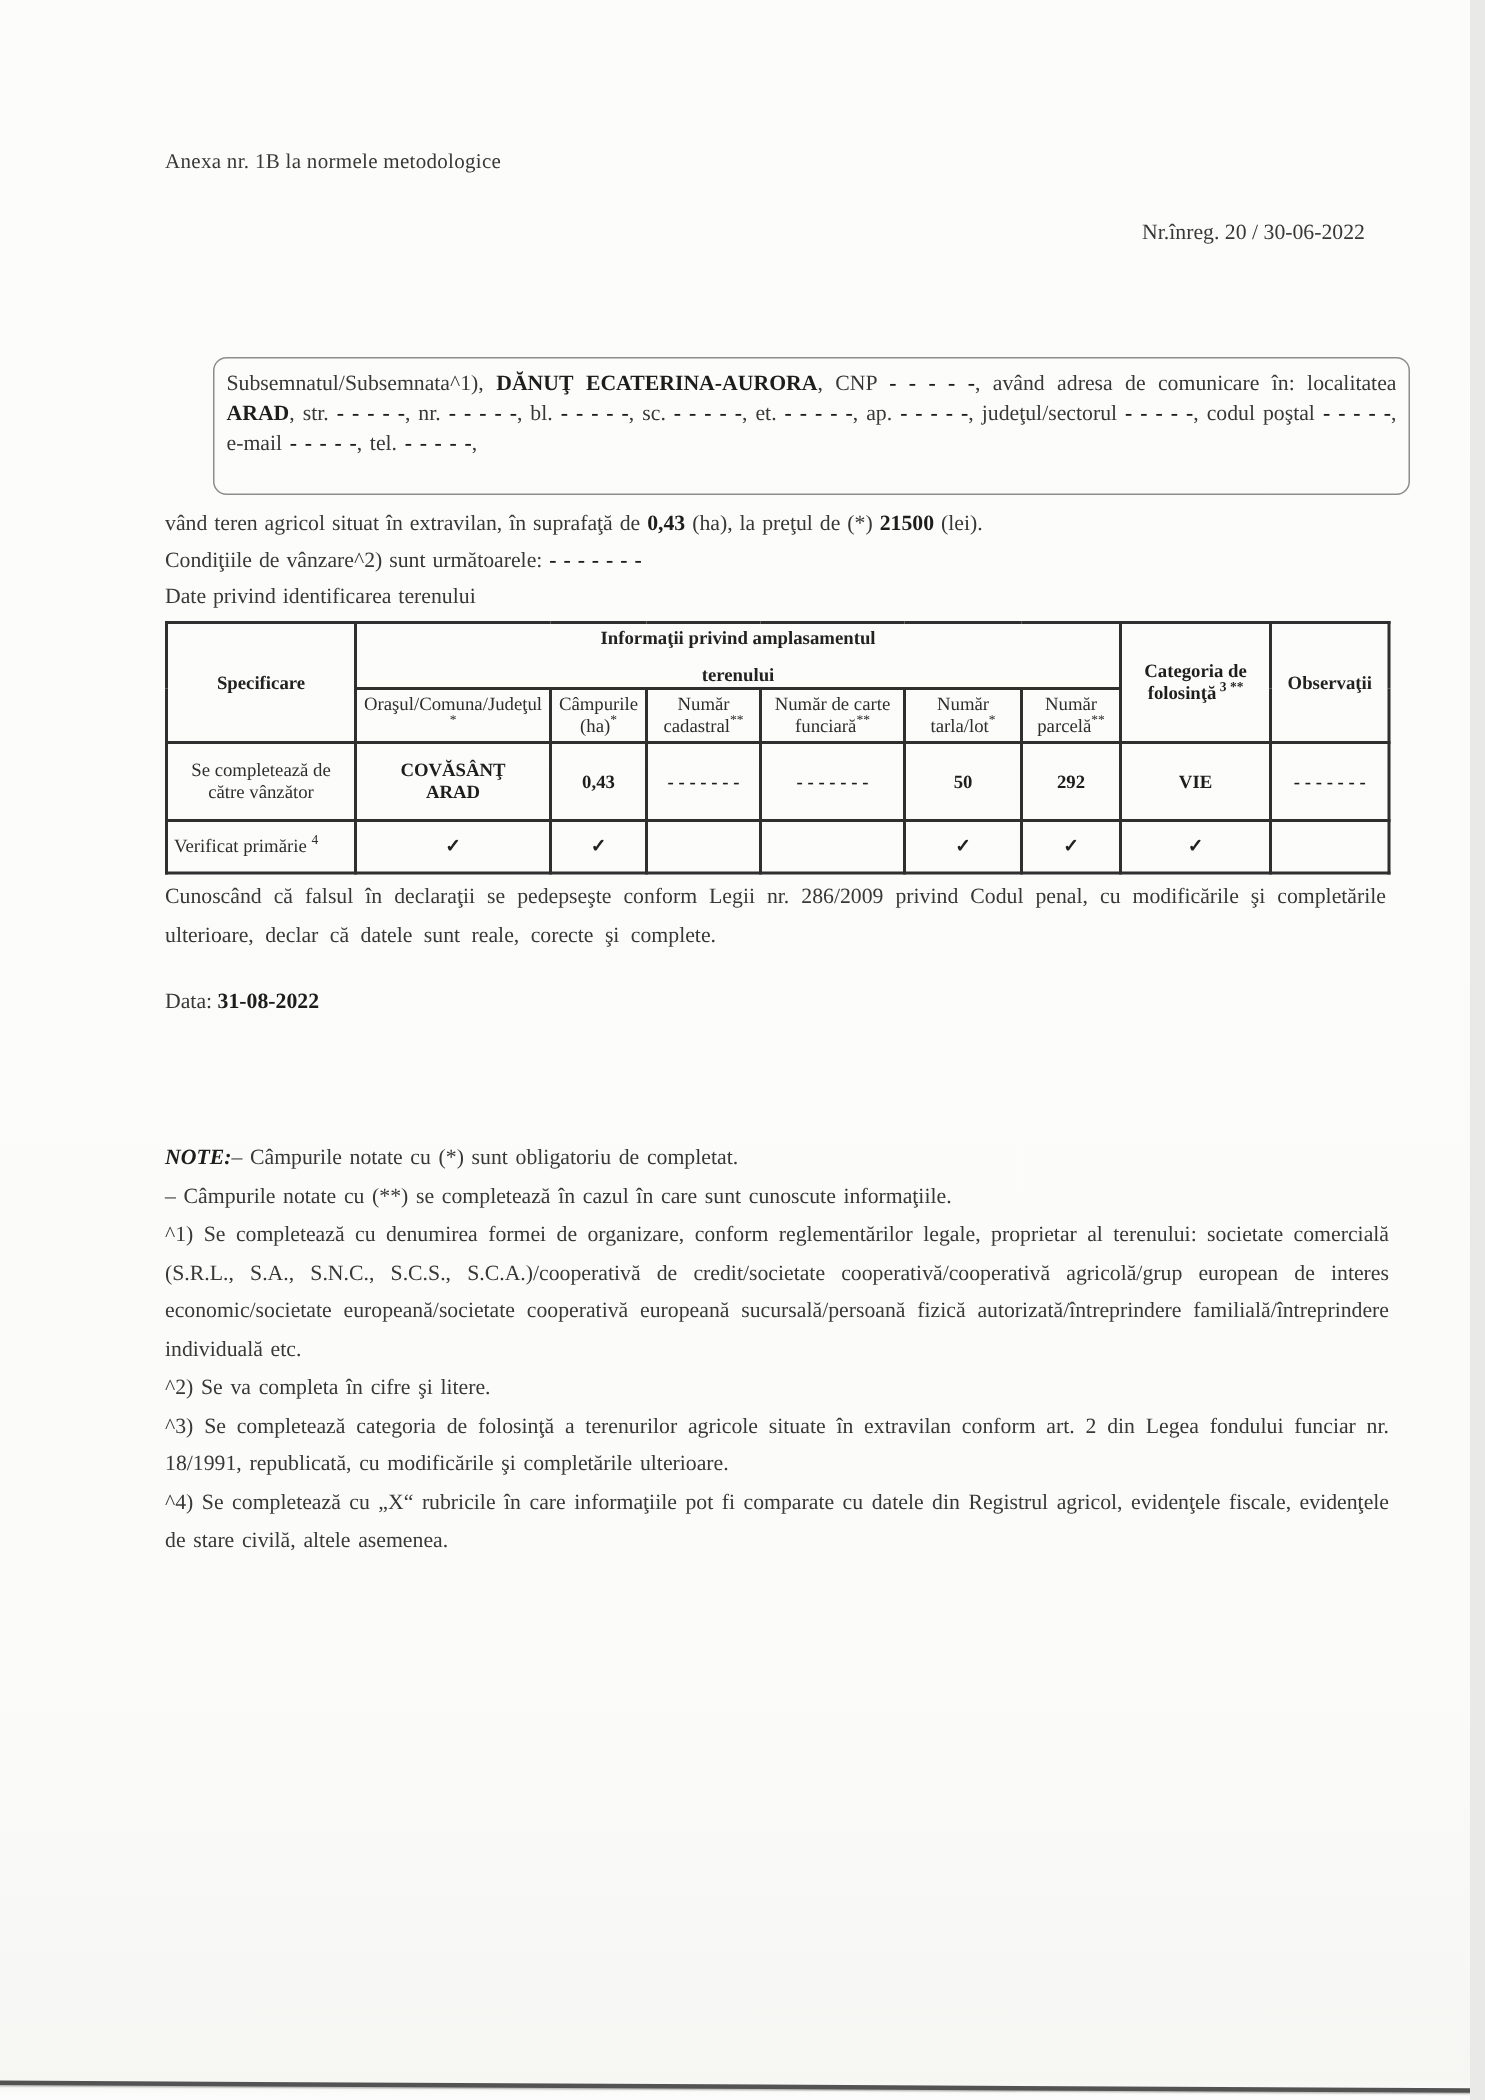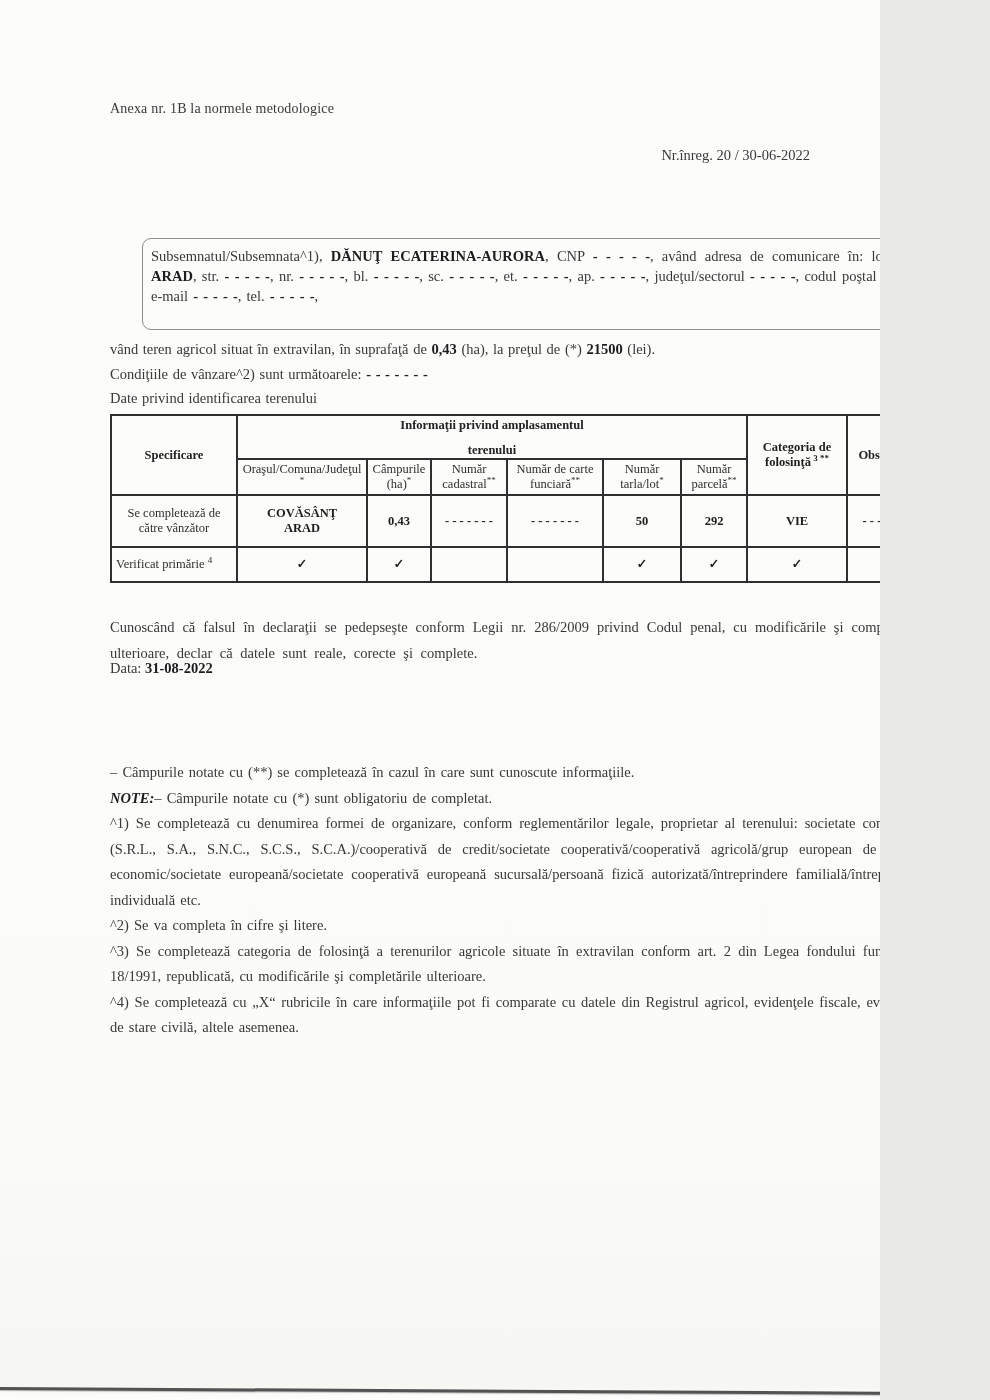--- a/index.html
+++ b/index.html
@@ -2,21 +2,21 @@
 <html><head>
 <meta charset="utf-8">
 <style>
   html,body{margin:0;padding:0;}
   body{
     width:990px;height:1400px;
     background:#e9e9e7;
     font-family:"Liberation Serif","DejaVu Serif",serif;
   }
   .page{
-    position:relative;width:880px;height:1400px;overflow:hidden;
+    position:relative;width:980px;height:1400px;overflow:hidden;
     background:linear-gradient(180deg,#fcfcfb 0%,#fbfbf9 80%,#f6f6f3 99%,#fdfdfd 100%);
     color:#383838;
     font-family:Liberation Serif, serif;
   }
   .b{font-weight:bold;color:#1d1d1d;}
   .i{font-style:italic;}
   sup{font-size:9px;vertical-align:super;line-height:0;}
   .annex{position:absolute;left:110px;top:101px;font-size:14px;letter-spacing:.2px;}
   .reg{position:absolute;right:70px;top:147px;font-size:14.5px;}
   .title{
@@ -47,21 +47,21 @@
   }
   td.group-hd{font-weight:bold;color:#222;}
   td.group-hd .gline1{margin-top:2px;}
   td.group-hd .gline2{margin-top:10px;}
   td.bold-hd{font-weight:bold;color:#222;font-size:13px;}
   td.left-cell{text-align:justify;padding:4px 8px;line-height:17px;}
   tr.seller-row td{height:46px;}
   tr.verified-row td{height:29px;}
   .check{font-weight:bold;font-size:15px;color:#222;}
   .declaration{
-    position:absolute;left:110px;top:614px;width:814px;
+    position:absolute;left:110px;top:585px;width:814px;
     font-size:14.5px;line-height:26px;text-align:justify;word-spacing:4px;
   }
   .date-line{position:absolute;left:110px;top:660px;font-size:14.5px;}
   .notes{
     position:absolute;left:110px;top:760px;width:816px;
     font-size:14.5px;line-height:25.5px;
   }
   .notes p{margin:0;text-align:justify;word-spacing:1.5px;}
   .scan-edge{
     position:absolute;left:-8px;top:1387px;width:1010px;height:3px;
@@ -142,22 +142,22 @@
       <td class="check"></td>
     </tr>
   </tbody>
     </table>
 
   <div class="declaration">Cunoscând că falsul în declaraţii se pedepseşte conform Legii nr. 286/2009 privind Codul penal, cu modificările şi completările ulterioare, declar că datele sunt reale, corecte şi complete.</div>
 
   <div class="date-line"><span>Data: </span><span class="b">31-08-2022</span></div>
 
   <div class="notes">
+    <p><span class="b i">NOTE:</span><span>– Câmpurile notate cu (*) sunt obligatoriu de completat.</span></p>
     <p><span>– Câmpurile notate cu (**) se completează în cazul în care sunt cunoscute informaţiile.</span></p>
-    <p><span class="b i">NOTE:</span><span>– Câmpurile notate cu (*) sunt obligatoriu de completat.</span></p>
     <p><span>^1) Se completează cu denumirea formei de organizare, conform reglementărilor legale, proprietar al terenului: societate comercială (S.R.L., S.A., S.N.C., S.C.S., S.C.A.)/cooperativă de credit/societate cooperativă/cooperativă agricolă/grup european de interes economic/societate europeană/societate cooperativă europeană sucursală/persoană fizică autorizată/întreprindere familială/întreprindere individuală etc.</span></p>
     <p><span>^2) Se va completa în cifre şi litere.</span></p>
     <p><span>^3) Se completează categoria de folosinţă a terenurilor agricole situate în extravilan conform art. 2 din Legea fondului funciar nr. 18/1991, republicată, cu modificările şi completările ulterioare.</span></p>
     <p><span>^4) Se completează cu „X“ rubricile în care informaţiile pot fi comparate cu datele din Registrul agricol, evidenţele fiscale, evidenţele de stare civilă, altele asemenea.</span></p>
   </div>
 
   <div class="scan-edge"></div>
 
 </div>
 

